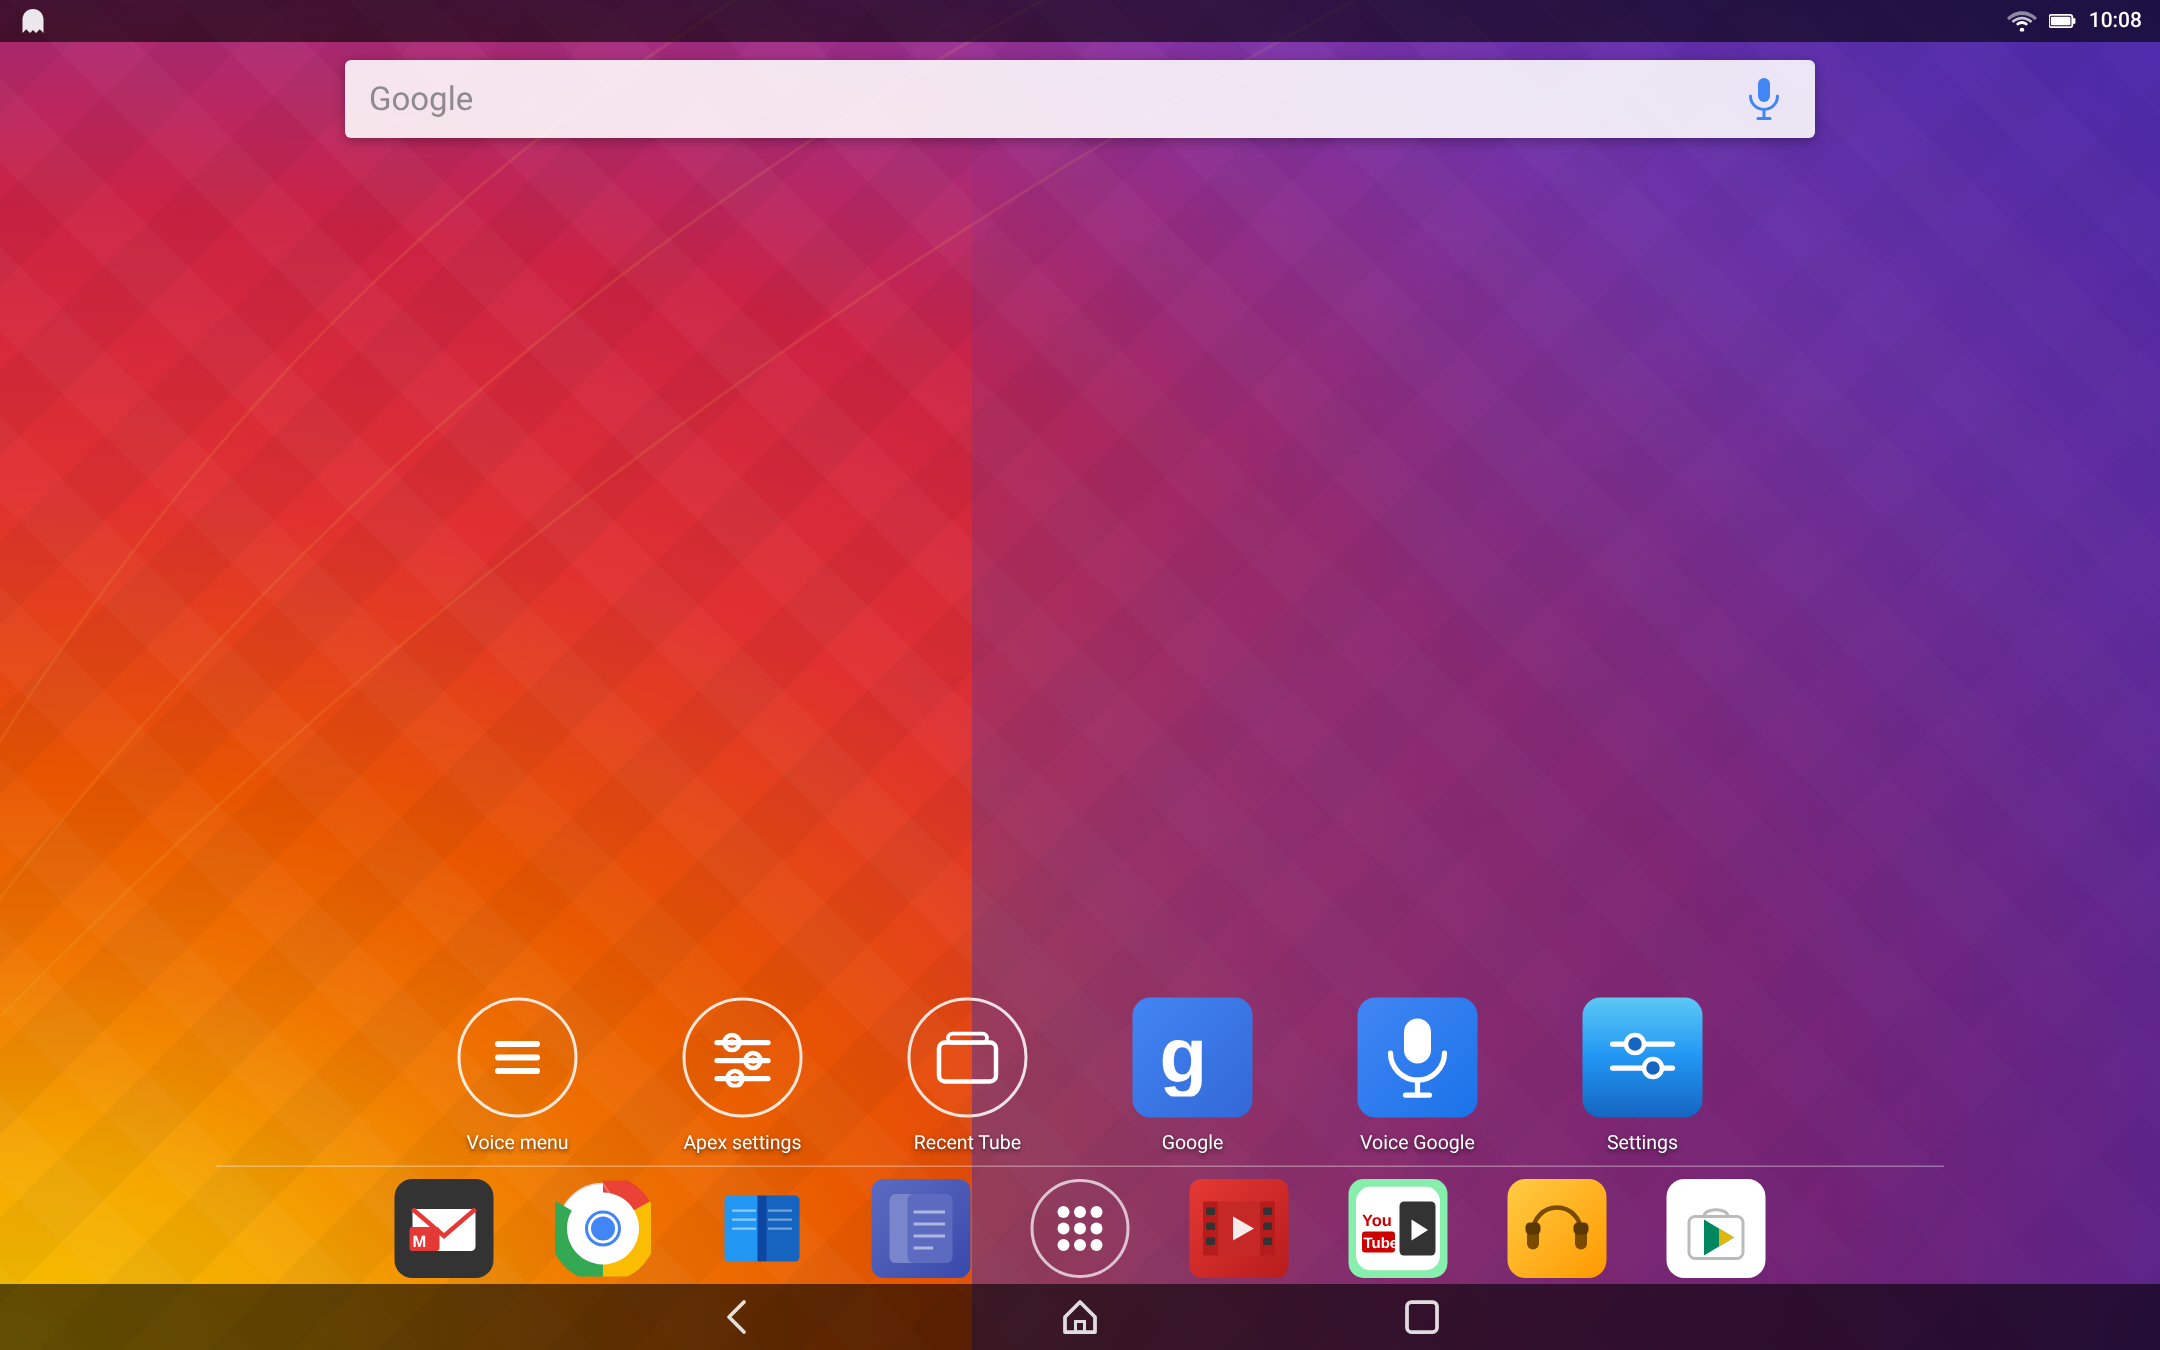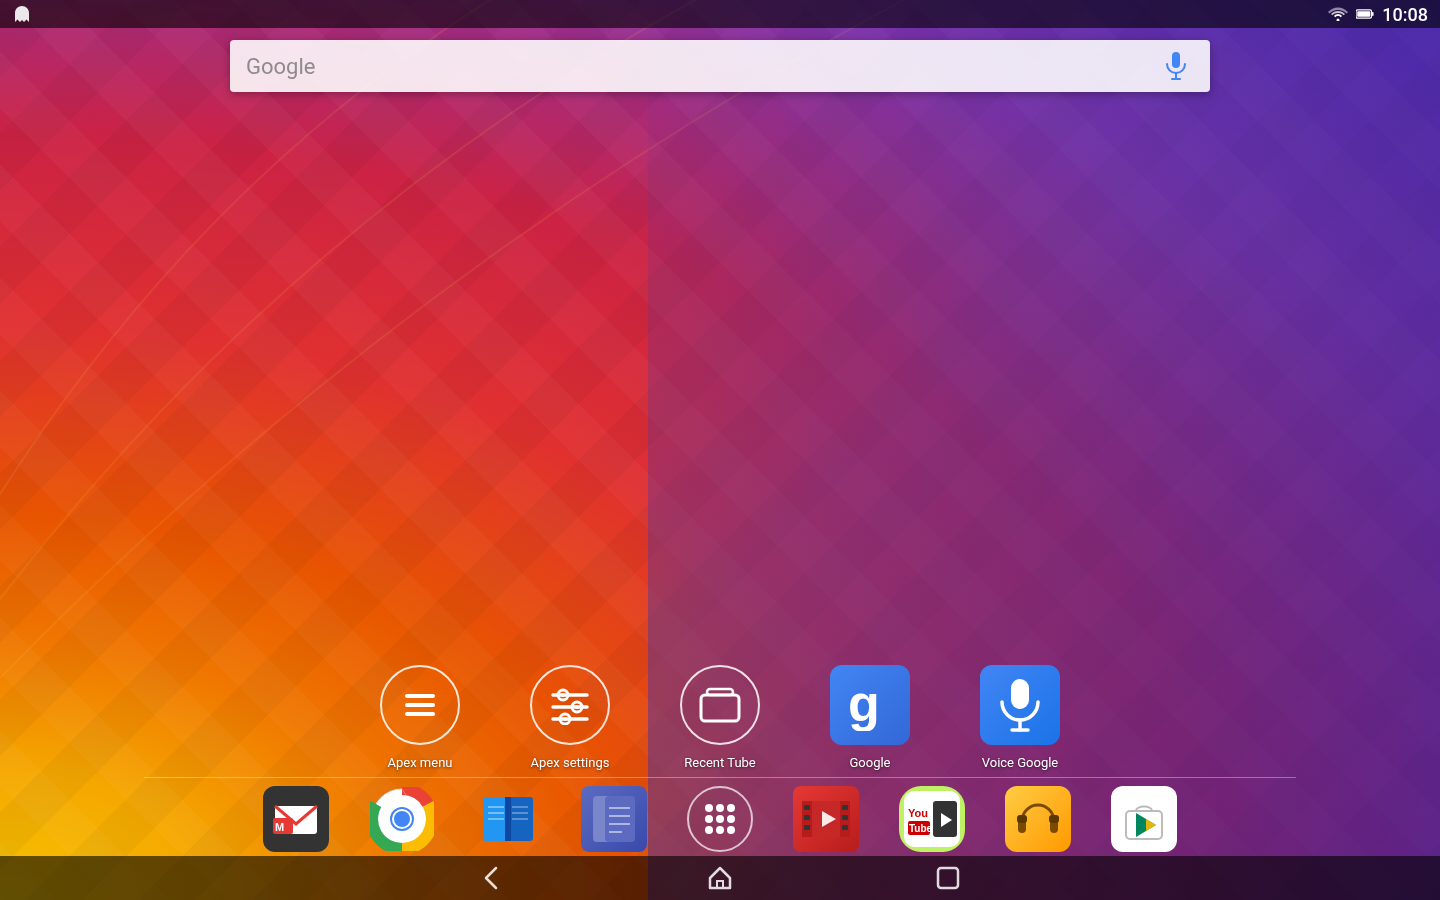--- a/index.html
+++ b/index.html
@@ -91,21 +91,21 @@
     }
 
     .status-right {
       display: flex;
       align-items: center;
       gap: 8px;
     }
 
     .status-time {
       color: white;
-      font-size: 18px;
+      font-size: 14px;
       font-weight: 500;
     }
 
     .wifi-icon, .battery-icon {
       display: flex;
       align-items: center;
     }
 
     
     #search-bar {
@@ -343,21 +343,21 @@
 <div id="app-grid">
 
   <div class="app-item">
     <div class="app-icon-circle">
       <svg width="42" height="38" viewBox="0 0 42 38" fill="white">
         <rect x="6" y="8" width="30" height="4" rx="2"></rect>
         <rect x="6" y="17" width="30" height="4" rx="2"></rect>
         <rect x="6" y="26" width="30" height="4" rx="2"></rect>
       </svg>
     </div>
-    <span class="app-label">Apex menu</span>
+    <span class="app-label">Voice menu</span>
   </div>
 
   <div class="app-item">
     <div class="app-icon-circle">
       <svg width="46" height="40" viewBox="0 0 46 40" fill="white">
         <line x1="6" y1="10" x2="40" y2="10" stroke="white" stroke-width="3.5" stroke-linecap="round"></line>
         <circle cx="16" cy="10" r="5" fill="none" stroke="white" stroke-width="3"></circle>
         <circle cx="16" cy="10" r="2" fill="white"></circle>
         <line x1="6" y1="22" x2="40" y2="22" stroke="white" stroke-width="3.5" stroke-linecap="round"></line>
         <circle cx="30" cy="22" r="5" fill="none" stroke="white" stroke-width="3"></circle>
@@ -394,20 +394,32 @@
       <svg width="44" height="54" viewBox="0 0 44 54" fill="none">
         <rect x="13" y="1" width="18" height="30" rx="9" fill="white"></rect>
         <path d="M4 24c0 9.9 8 18 18 18s18-8.1 18-18" stroke="white" stroke-width="3.5" fill="none" stroke-linecap="round"></path>
         <line x1="22" y1="42" x2="22" y2="52" stroke="white" stroke-width="3.5" stroke-linecap="round"></line>
         <line x1="14" y1="52" x2="30" y2="52" stroke="white" stroke-width="3.5" stroke-linecap="round"></line>
       </svg>
     </div>
     <span class="app-label">Voice Google</span>
   </div>
 
+  <div class="app-item">
+    <div class="app-icon-square settings-square" style="border-radius:12px; width:80px; height:80px; display:flex; align-items:center; justify-content:center;">
+      <svg width="50" height="50" viewBox="0 0 50 50" fill="none">
+
+        <line x1="5" y1="16" x2="45" y2="16" stroke="white" stroke-width="3.5" stroke-linecap="round"></line>
+        <circle cx="20" cy="16" r="6" fill="#1565c0" stroke="white" stroke-width="3"></circle>
+        <line x1="5" y1="32" x2="45" y2="32" stroke="white" stroke-width="3.5" stroke-linecap="round"></line>
+        <circle cx="32" cy="32" r="6" fill="#1565c0" stroke="white" stroke-width="3"></circle>
+      </svg>
+    </div>
+    <span class="app-label">Settings</span>
+  </div>
 
 </div>
 
 <div id="dock-divider"></div>
 
 <div id="bottom-dock">
 
   <div class="dock-item" style="background:#333; border-radius:12px; position:relative;">
     <svg width="54" height="54" viewBox="0 0 54 54">
       <rect width="54" height="54" rx="10" fill="#333"></rect>
@@ -494,21 +506,21 @@
       <rect x="4" y="32" width="6" height="5" rx="1" fill="#333"></rect>
 
       <rect x="42" y="12" width="6" height="5" rx="1" fill="#333"></rect>
       <rect x="42" y="22" width="6" height="5" rx="1" fill="#333"></rect>
       <rect x="42" y="32" width="6" height="5" rx="1" fill="#333"></rect>
 
       <polygon points="22,18 22,34 36,26" fill="rgba(255,255,255,0.9)"></polygon>
     </svg>
   </div>
 
-  <div class="dock-item" style="background:#bef264; border-radius:22px;">
+  <div class="dock-item" style="background:#86efac; border-radius:10px;">
     <svg width="56" height="56" viewBox="0 0 56 56">
       <rect width="56" height="56" rx="10" fill="white"></rect>
       <text x="4" y="26" font-size="11" font-weight="900" font-family="Arial" fill="#cc0000">You</text>
       <rect x="4" y="30" width="22" height="14" rx="2" fill="#cc0000"></rect>
       <text x="5" y="41" font-size="10" font-weight="900" font-family="Arial" fill="white">Tube</text>
       <rect x="29" y="10" width="24" height="36" rx="3" fill="#333"></rect>
       <polygon points="37,22 37,36 48,29" fill="white"></polygon>
     </svg>
   </div>
 

